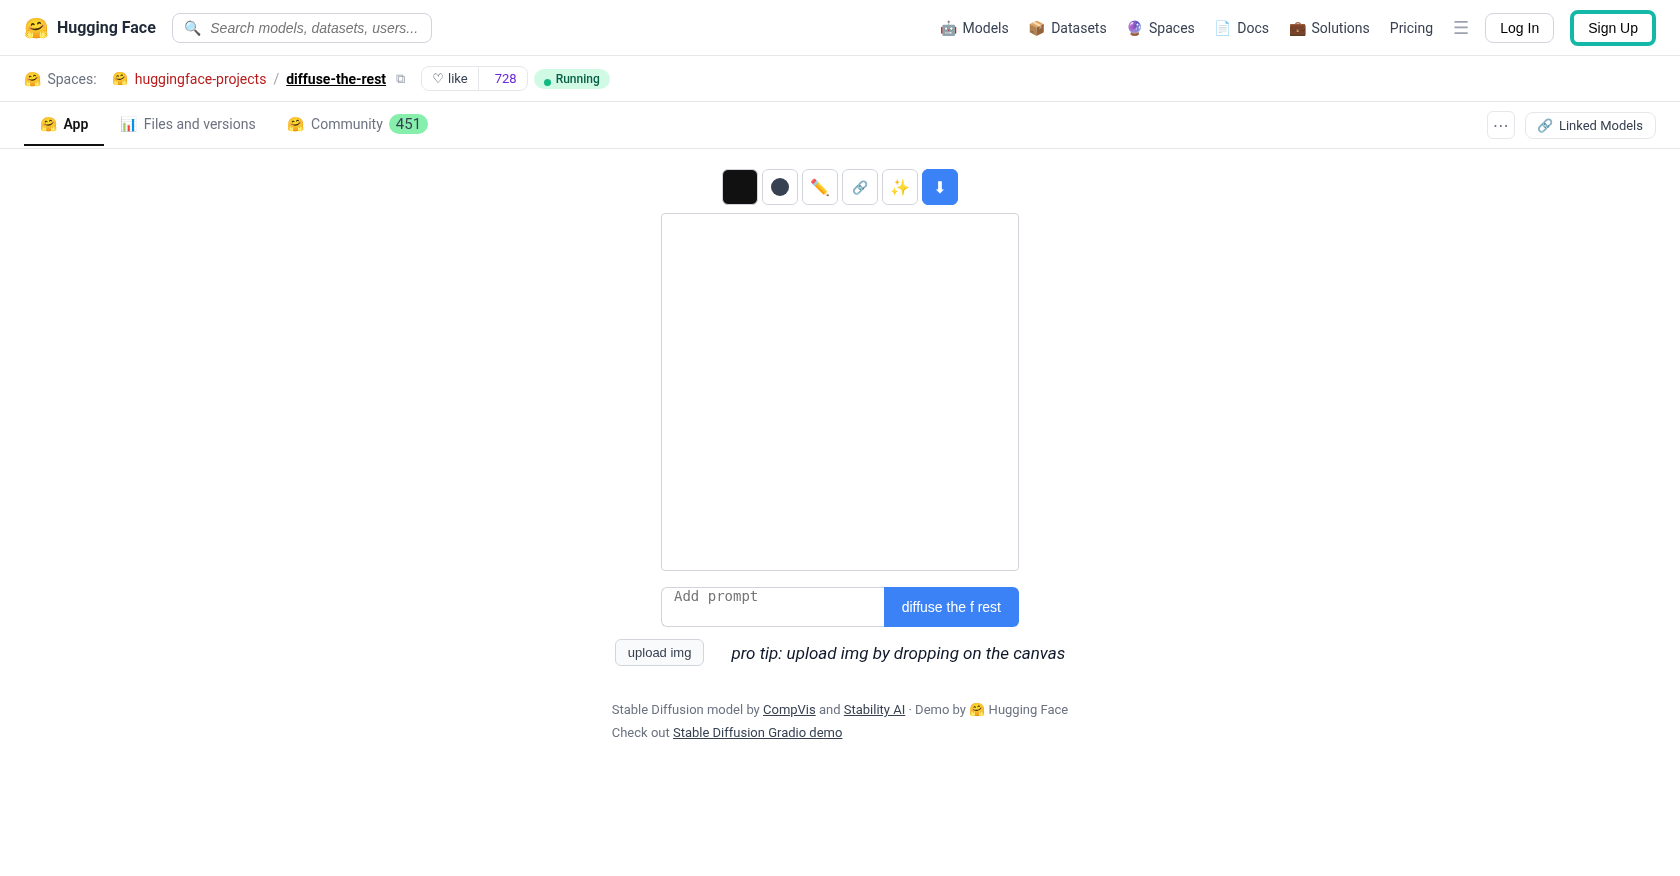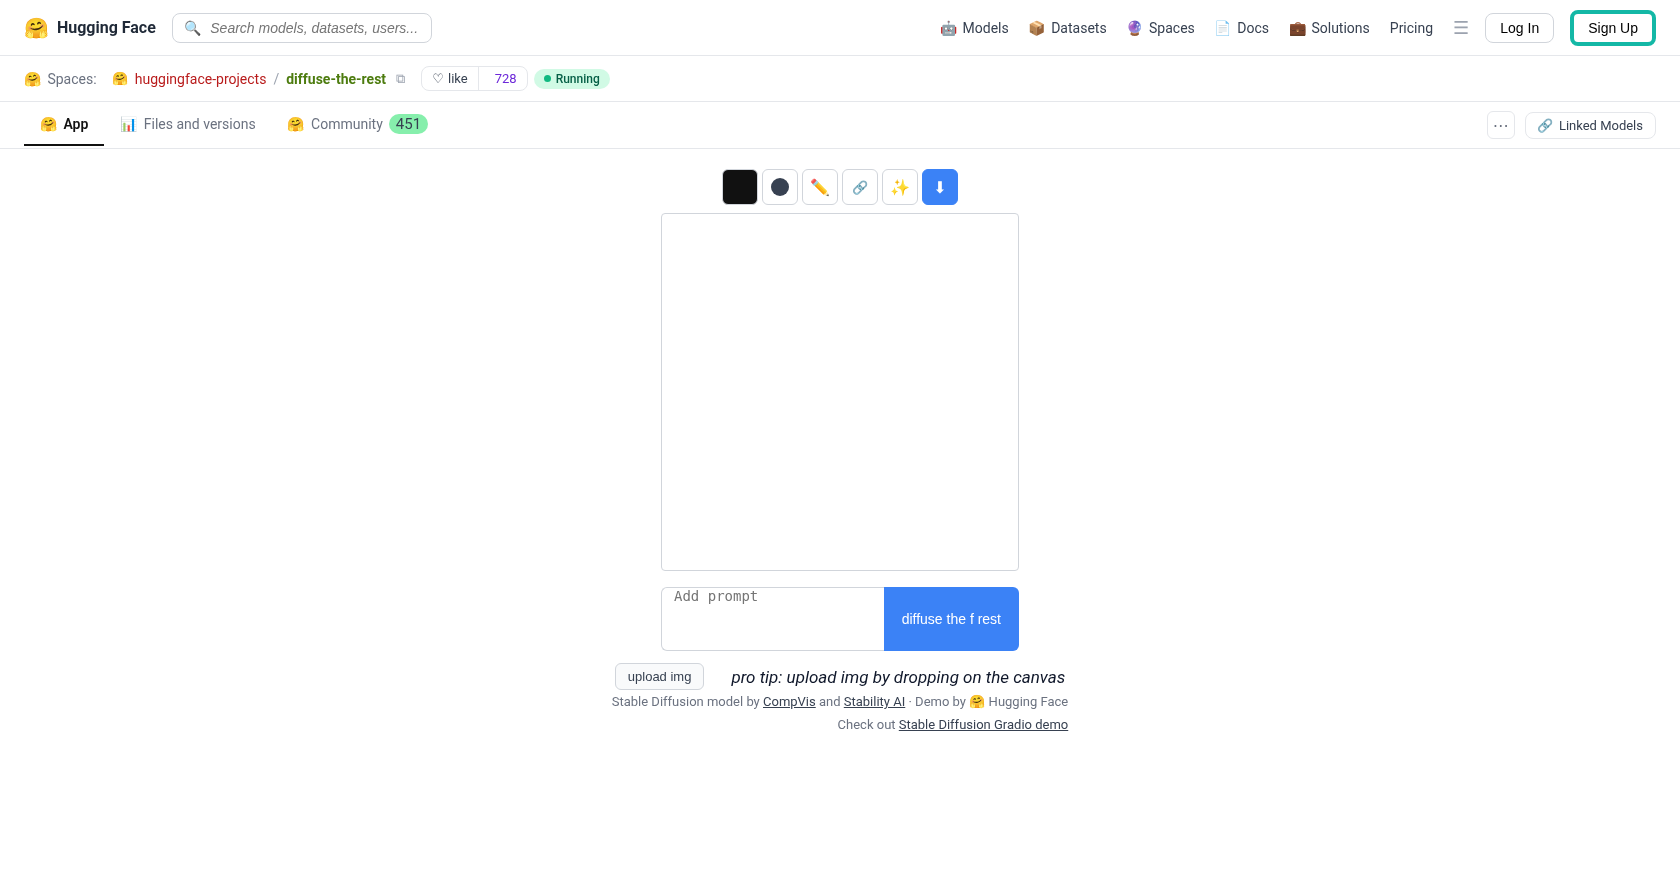--- a/index.html
+++ b/index.html
@@ -81,21 +81,21 @@
       display: flex;
       align-items: center;
       padding: 10px 24px;
       gap: 6px;
       font-size: 14px;
       border-bottom: 1px solid #e5e7eb;
     }
     .breadcrumb-spaces { color: #6b7280; }
     .breadcrumb-user { color: #b91c1c; }
     .breadcrumb-slash { color: #9ca3af; margin: 0 1px; }
-    .breadcrumb-repo { font-weight: 700; color: #4d7c0f; }
+    .breadcrumb-repo { font-weight: 700; color: #000000; text-decoration: underline; }
     .breadcrumb-copy { color: #9ca3af; cursor: pointer; margin-left: 4px; font-size: 13px; }
     .like-section {
       display: flex;
       align-items: center;
       gap: 6px;
       margin-left: 10px;
       border: 1px solid #e5e7eb;
       border-radius: 8px;
       overflow: hidden;
     }
@@ -109,21 +109,21 @@
       color: #374151;
       border-right: 1px solid #e5e7eb;
     }
     .like-count {
       padding: 4px 10px;
       font-size: 13px;
       color: #6d28d9;
     }
     .running-badge {
       display: flex;
-      align-items: center;
+      align-items: flex-end;
       gap: 5px;
       background: #d1fae5;
       color: #065f46;
       border-radius: 20px;
       padding: 3px 10px;
       font-size: 12px;
       font-weight: 500;
     }
     .running-dot { width: 7px; height: 7px; border-radius: 50%; background: #10b981; }
 
@@ -261,21 +261,21 @@
       color: #9ca3af;
       outline: none;
       resize: none;
       min-height: 40px;
     }
     .diffuse-btn {
       background: #3b82f6;
       color: #fff;
       border: none;
       border-radius: 0 6px 6px 0;
-      padding: 24px 18px;
+      padding: 12px 18px;
       cursor: pointer;
       font-size: 14px;
       font-weight: 500;
       white-space: nowrap;
     }
 
     
     .upload-section {
       display: flex;
       align-items: center;
@@ -292,21 +292,22 @@
       color: #374151;
     }
     .upload-hint {
       font-size: 17px;
       color: #0f172a;
       font-style: italic;
     }
 
     
     .footer-text {
-      text-align: right;
+      text-align: left;
+      margin-top: 32px;
       color: #6b7280;
       font-size: 13px;
       line-height: 1.8;
     }
     .footer-text a {
       color: #374151;
       text-decoration: underline;
     }
   </style>
 </head>

